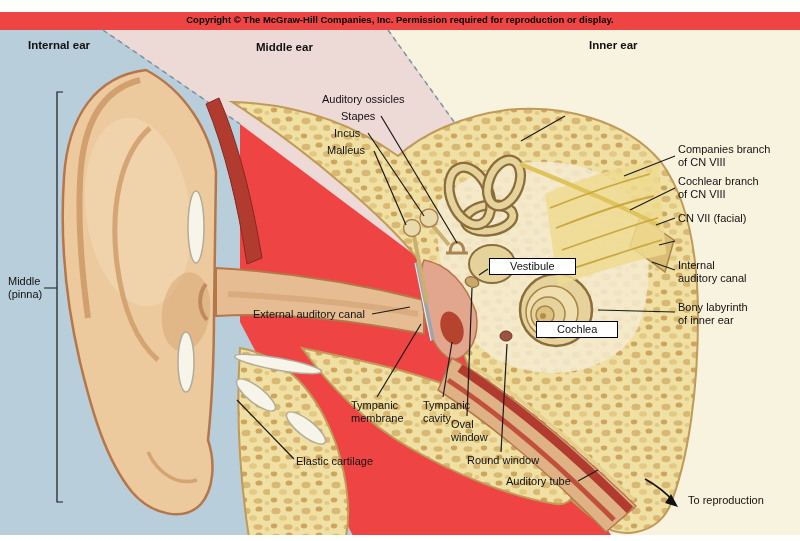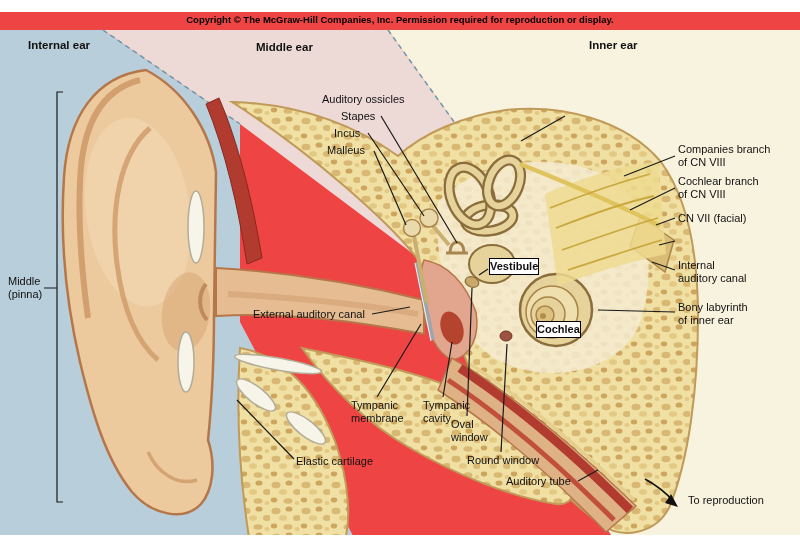--- a/index.html
+++ b/index.html
@@ -1,20 +1,20 @@
 <!DOCTYPE html>
 <html><head>
 <meta charset="utf-8">
 <style>
   html,body{margin:0;padding:0;background:#fff;font-family:"Liberation Sans",sans-serif;}
   .stage{position:relative;width:800px;height:523px;overflow:hidden;background:#ef4444;margin-top:12px;}
   .stage svg{position:absolute;left:0;top:0;}
   .lbl{position:absolute;font-size:11px;line-height:13px;color:#111;white-space:pre-line;}
   .bold{font-weight:bold;font-size:11.5px;}
-  .boxed{background:#fff;border:1px solid #000;padding:0 0;line-height:15px;white-space:nowrap;font-weight:bold;}
+  .boxed{background:#fff;border:1px solid #000;padding:0 20px;line-height:15px;white-space:nowrap;}
   .copyright{position:absolute;top:2px;left:0;width:100%;text-align:center;font-size:9.5px;font-weight:bold;color:#000;}
 </style>
 </head>
 <body>
 
 <div class="stage">
 
   <svg width="800" height="541" viewBox="0 0 800 541">
     <defs>
       <pattern id="spongy" width="30" height="26" patternUnits="userSpaceOnUse">

